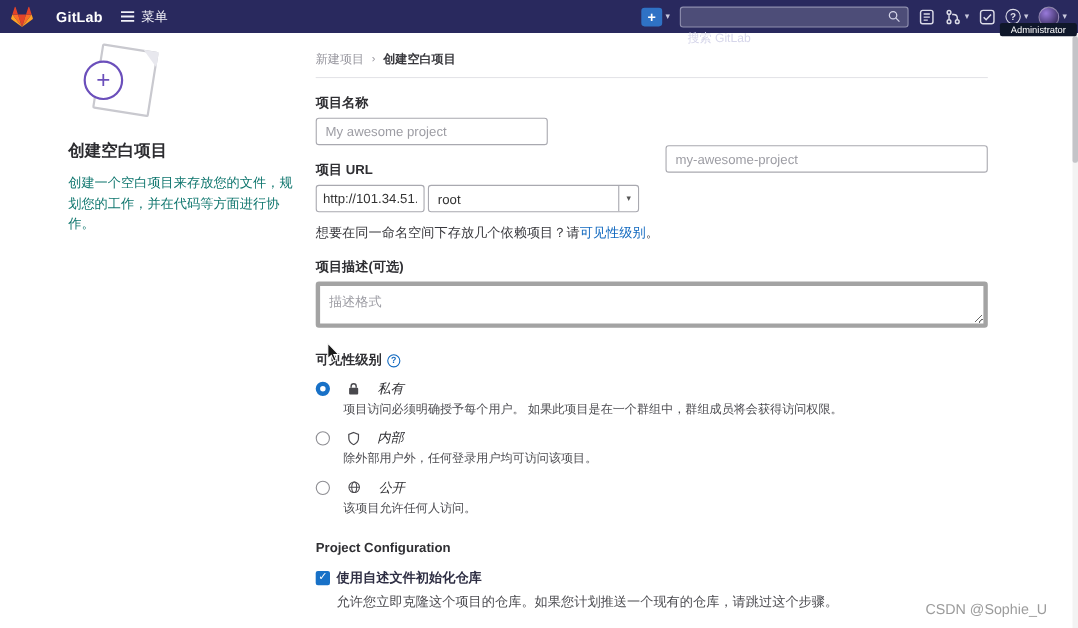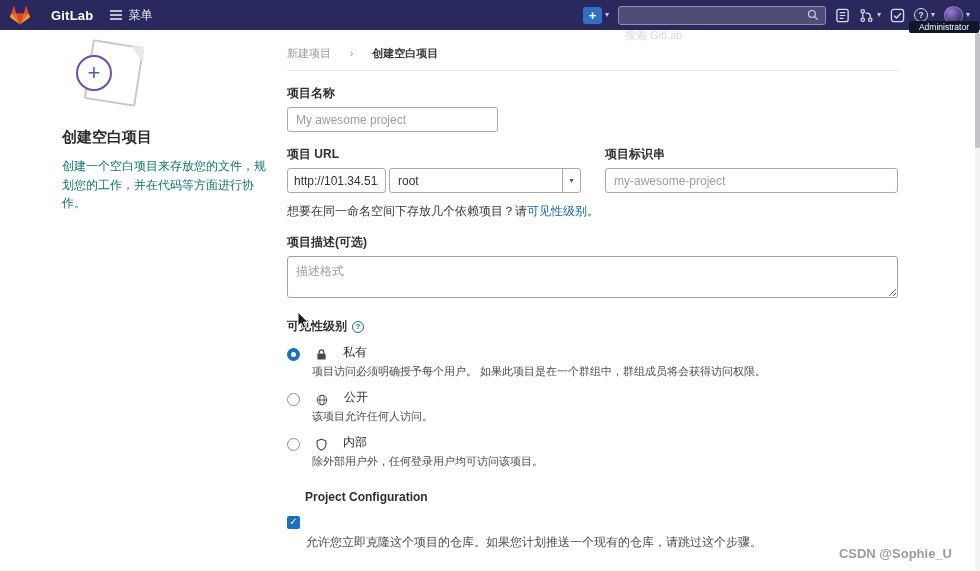--- a/index.html
+++ b/index.html
@@ -79,21 +79,21 @@
     position: absolute; left: 14px; top: 13px; width: 36px; height: 36px;
     border-radius: 50%; border: 2px solid #6b4fbb; background: #fff;
     color: #6b4fbb; font-size: 22px; font-weight: 400;
     display: flex; align-items: center; justify-content: center; line-height: 1;
   }
   .intro-title { font-size: 15px; font-weight: 700; color: #2c2c30; margin: 16px 0 10px; }
   .intro-desc { font-size: 12px; color: #0f766e; line-height: 1.55; }
 
   
   .content { position: absolute; left: 287px; top: 46px; width: 611px; }
-  .breadcrumb { display: flex; align-items: center; gap: 19px; font-size: 11px; }
+  .breadcrumb { display: flex; align-items: center; gap: 7px; font-size: 11px; }
   .crumb-parent { color: #97969e; cursor: pointer; }
   .crumb-sep { color: #97969e; font-size: 10px; }
   .crumb-current { color: #38383d; font-weight: 600; }
   .divider { border-bottom: 1px solid #e4e4e8; margin-top: 9px; }
 
   .field-label { display: block; font-size: 12px; font-weight: 700; color: #2f2f33; margin: 14px 0 5px; }
   .text-input {
     height: 25px; border: 1px solid #a9a9b0; border-radius: 3px;
     padding: 0 8px; font-size: 12px; color: #333; width: 100%;
     font-family: "Liberation Sans", sans-serif; outline: none; background: #fff;
@@ -114,58 +114,58 @@
   .ns-caret {
     margin-left: auto; width: 18px; height: 100%;
     border-left: 1px solid #a9a9b0; display: flex; align-items: center; justify-content: center;
     color: #555; font-size: 8px;
   }
 
   .hint { margin-top: 10px; font-size: 12px; color: #38383d; }
   .hint a { color: #1068bf; text-decoration: none; cursor: pointer; }
 
   textarea.desc-input {
-    width: 100%; height: 42px; border: 1px solid #a3a3a3; border-radius: 3px;
+    width: 100%; height: 42px; border: 4px solid #a3a3a3; border-radius: 3px;
     padding: 6px 8px; font-size: 12px; color: #3b82f6; resize: vertical;
     font-family: Liberation Mono, monospace; outline: none;
   }
 
   .vis-label-row { display: flex; align-items: center; gap: 5px; margin: 16px 0 2px; }
   .vis-label-row .field-label { margin: 0; }
   .info-icon {
     width: 12px; height: 12px; border-radius: 50%; border: 1px solid #1068bf;
     color: #1068bf; font-size: 8px; font-weight: 700;
     display: flex; align-items: center; justify-content: center; cursor: pointer;
   }
 
   .vis-option { margin-top: 9px; }
-  .vis-head { display: flex; align-items: flex-end; gap: 16px; }
+  .vis-head { display: flex; align-items: center; gap: 16px; font-style: italic; }
   .radio {
     width: 13px; height: 13px; border-radius: 50%;
     border: 1px solid #8e8e93; background: #fff; cursor: pointer; flex: none;
   }
   .radio.checked { border: 4px solid #1871c7; }
   .vis-name { font-size: 12px; color: #2f2f33; }
   .vis-desc { margin: 3px 0 0 25px; font-size: 11px; color: #4c4c51; line-height: 1.45; }
 
-  .config-label { margin-top: 20px; margin-left: 18px; }
+  .config-label { margin-top: 20px; }
   .readme-row { display: flex; align-items: center; gap: 6px; margin-top: 12px; }
   .checkbox {
     width: 13px; height: 13px; border-radius: 2px; background: #1871c7;
     color: #fff; font-size: 10px; display: flex; align-items: center;
     justify-content: center; cursor: pointer; flex: none; line-height: 1;
   }
   .readme-label { font-size: 12px; font-weight: 600; color: #2f2f44; }
   .readme-desc { margin: 5px 0 0 19px; font-size: 12px; color: #4c4c51; }
 
   
   .cursor { position: absolute; left: 297px; top: 311px; z-index: 10; }
   .scrollbar { position: absolute; right: 0; top: 30px; width: 5px; height: 541px; background: #f3f3f3; }
   .scroll-thumb { position: absolute; top: 3px; width: 5px; height: 115px; background: #c4c4c8; border-radius: 2px; }
-  .watermark { position: absolute; right: 28px; bottom: 10px; font-size: 13px; color: #9c9c9c; font-weight: bold; }
+  .watermark { position: absolute; right: 28px; bottom: 10px; font-size: 13px; color: #9c9c9c; }
 </style>
 </head>
 <body>
 
 <header class="navbar">
   <div class="logo">
     <svg width="20" height="19" viewBox="0 0 586 559">
       <path fill="#e24329" d="M293 543.8 400.5 213h-215z"></path>
       <path fill="#fc6d26" d="M293 543.8 185.5 213H34.9z"></path>
       <path fill="#fca326" d="M34.9 213 2.3 313.9c-3 9.2.3 19.3 8.1 25L293 543.8z"></path>
@@ -253,21 +253,20 @@
       <label class="field-label">项目 URL</label>
       <div class="url-inputs">
         <input class="text-input url-prefix" value="http://101.34.51.74/" style="">
         <div class="ns-select">
           <span>root</span>
           <span class="ns-caret">▾</span>
         </div>
       </div>
     </div>
     <div class="slug-col">
-      <label class="field-label">项目标识串</label>
       <input class="text-input" placeholder="my-awesome-project" style="">
     </div>
   </div>
 
   <div class="hint"><span>想要在同一命名空间下存放几个依赖项目？请</span><a>可见性级别</a><span>。</span></div>
 
   <label class="field-label">项目描述(可选)</label>
   <textarea class="desc-input" placeholder="描述格式" style=""></textarea>
 
   <div class="vis-label-row">
@@ -278,49 +277,50 @@
   <div class="vis-option">
     <div class="vis-head">
       <span class="radio checked"></span>
       <svg width="11" height="13" viewBox="0 0 12 14">
         <rect x="1.5" y="6" width="9" height="6.5" rx="1" fill="#49484d"></rect>
         <path d="M3.5 6V4.5a2.5 2.5 0 0 1 5 0V6" stroke="#49484d" stroke-width="1.4" fill="none"></path>
       </svg>
       <span class="vis-name">私有</span>
     </div>
     <div class="vis-desc">项目访问必须明确授予每个用户。 如果此项目是在一个群组中，群组成员将会获得访问权限。</div>
+  </div>
+
+  <div class="vis-option">
+    <div class="vis-head">
+      <span class="radio"></span>
+      <svg width="11" height="13" viewBox="0 0 12 14" fill="none" stroke="#49484d" stroke-width="1.2">
+        <path d="M6 1.2 10.8 3v4c0 3-2 5-4.8 6.3C3.2 12 1.2 10 1.2 7V3z"></path>
+      </svg>
+      <span class="vis-name">内部</span>
+    </div>
+    <div class="vis-desc">除外部用户外，任何登录用户均可访问该项目。</div>
   </div>
 
   <div class="vis-option">
     <div class="vis-head">
       <span class="radio"></span>
       <svg width="12" height="12" viewBox="0 0 14 14" fill="none" stroke="#49484d" stroke-width="1.1">
         <circle cx="7" cy="7" r="5.6"></circle>
           <ellipse cx="7" cy="7" rx="2.6" ry="5.6"></ellipse>
           <path d="M1.6 7h10.8"></path>
       </svg>
       <span class="vis-name">公开</span>
     </div>
     <div class="vis-desc">该项目允许任何人访问。</div>
   </div>
 
-  <div class="vis-option">
-    <div class="vis-head">
-      <span class="radio"></span>
-      <svg width="11" height="13" viewBox="0 0 12 14" fill="none" stroke="#49484d" stroke-width="1.2">
-        <path d="M6 1.2 10.8 3v4c0 3-2 5-4.8 6.3C3.2 12 1.2 10 1.2 7V3z"></path>
-      </svg>
-      <span class="vis-name">内部</span>
-    </div>
-    <div class="vis-desc">除外部用户外，任何登录用户均可访问该项目。</div>
-  </div>
-
   <label class="field-label config-label">Project Configuration</label>
   <div class="readme-row">
     <span class="checkbox">✓</span>
+    <span class="readme-label">使用自述文件初始化仓库</span>
   </div>
   <div class="readme-desc">允许您立即克隆这个项目的仓库。如果您计划推送一个现有的仓库，请跳过这个步骤。</div>
 
   
 </main>
 
 <svg class="cursor" width="13" height="19" viewBox="0 0 13 19">
   <path d="M1 1v14l3.2-2.8 2.2 5 2.3-1-2.2-4.9H11z" fill="#1a1a1a" stroke="#ffffff" stroke-width="1"></path>
 </svg>
 

